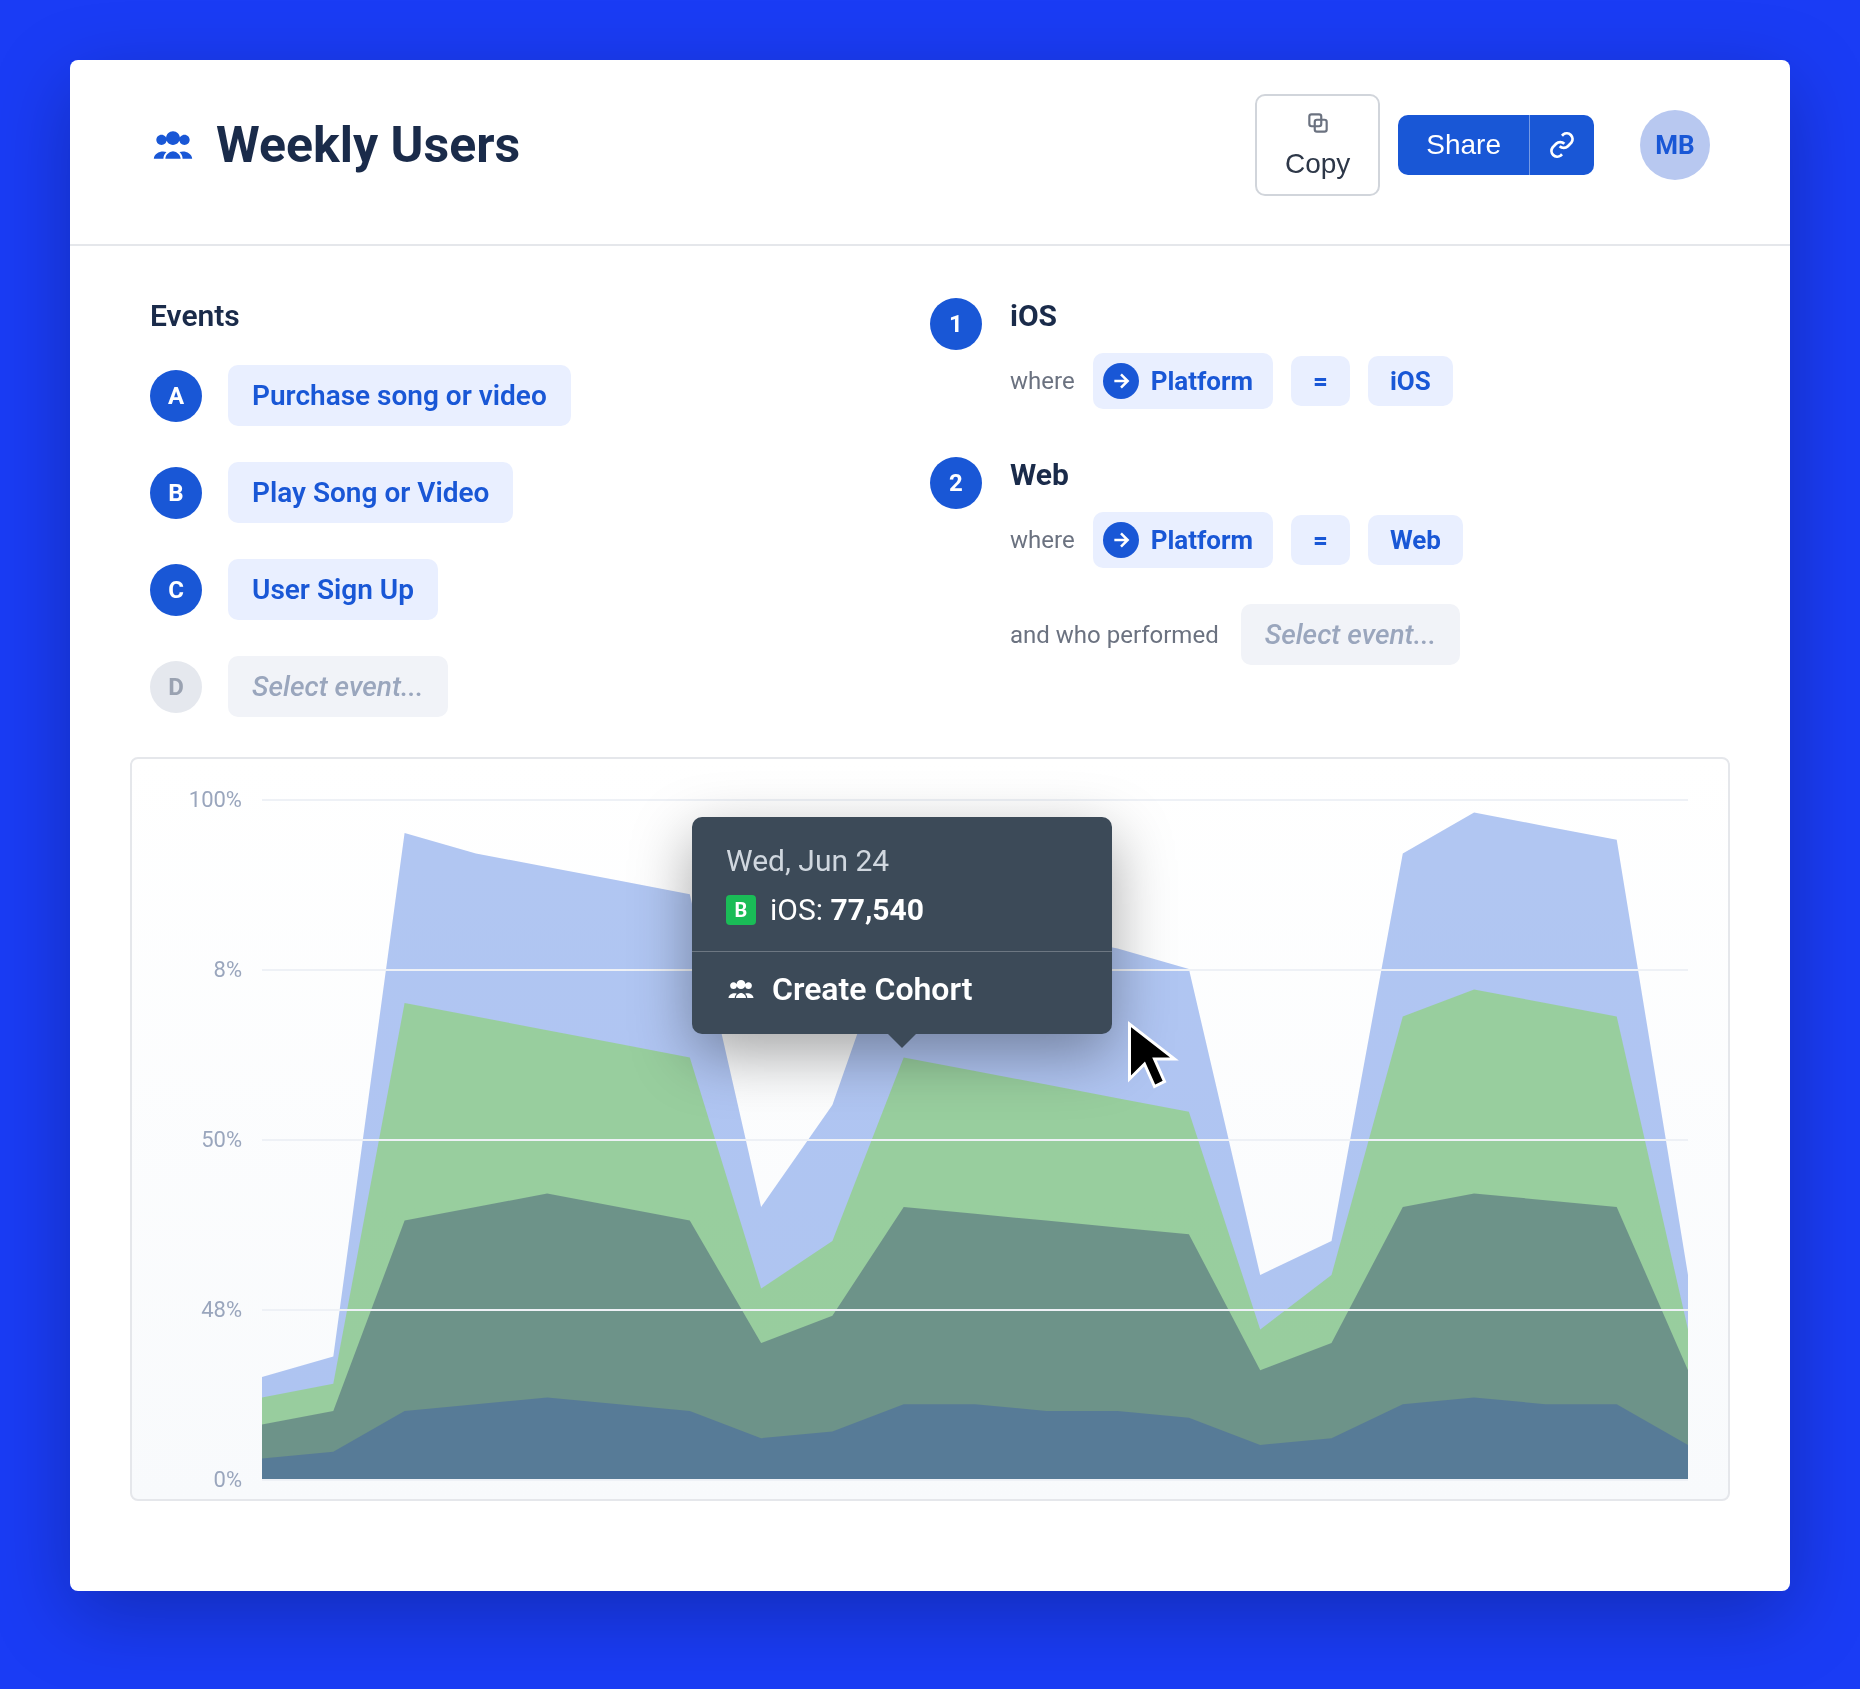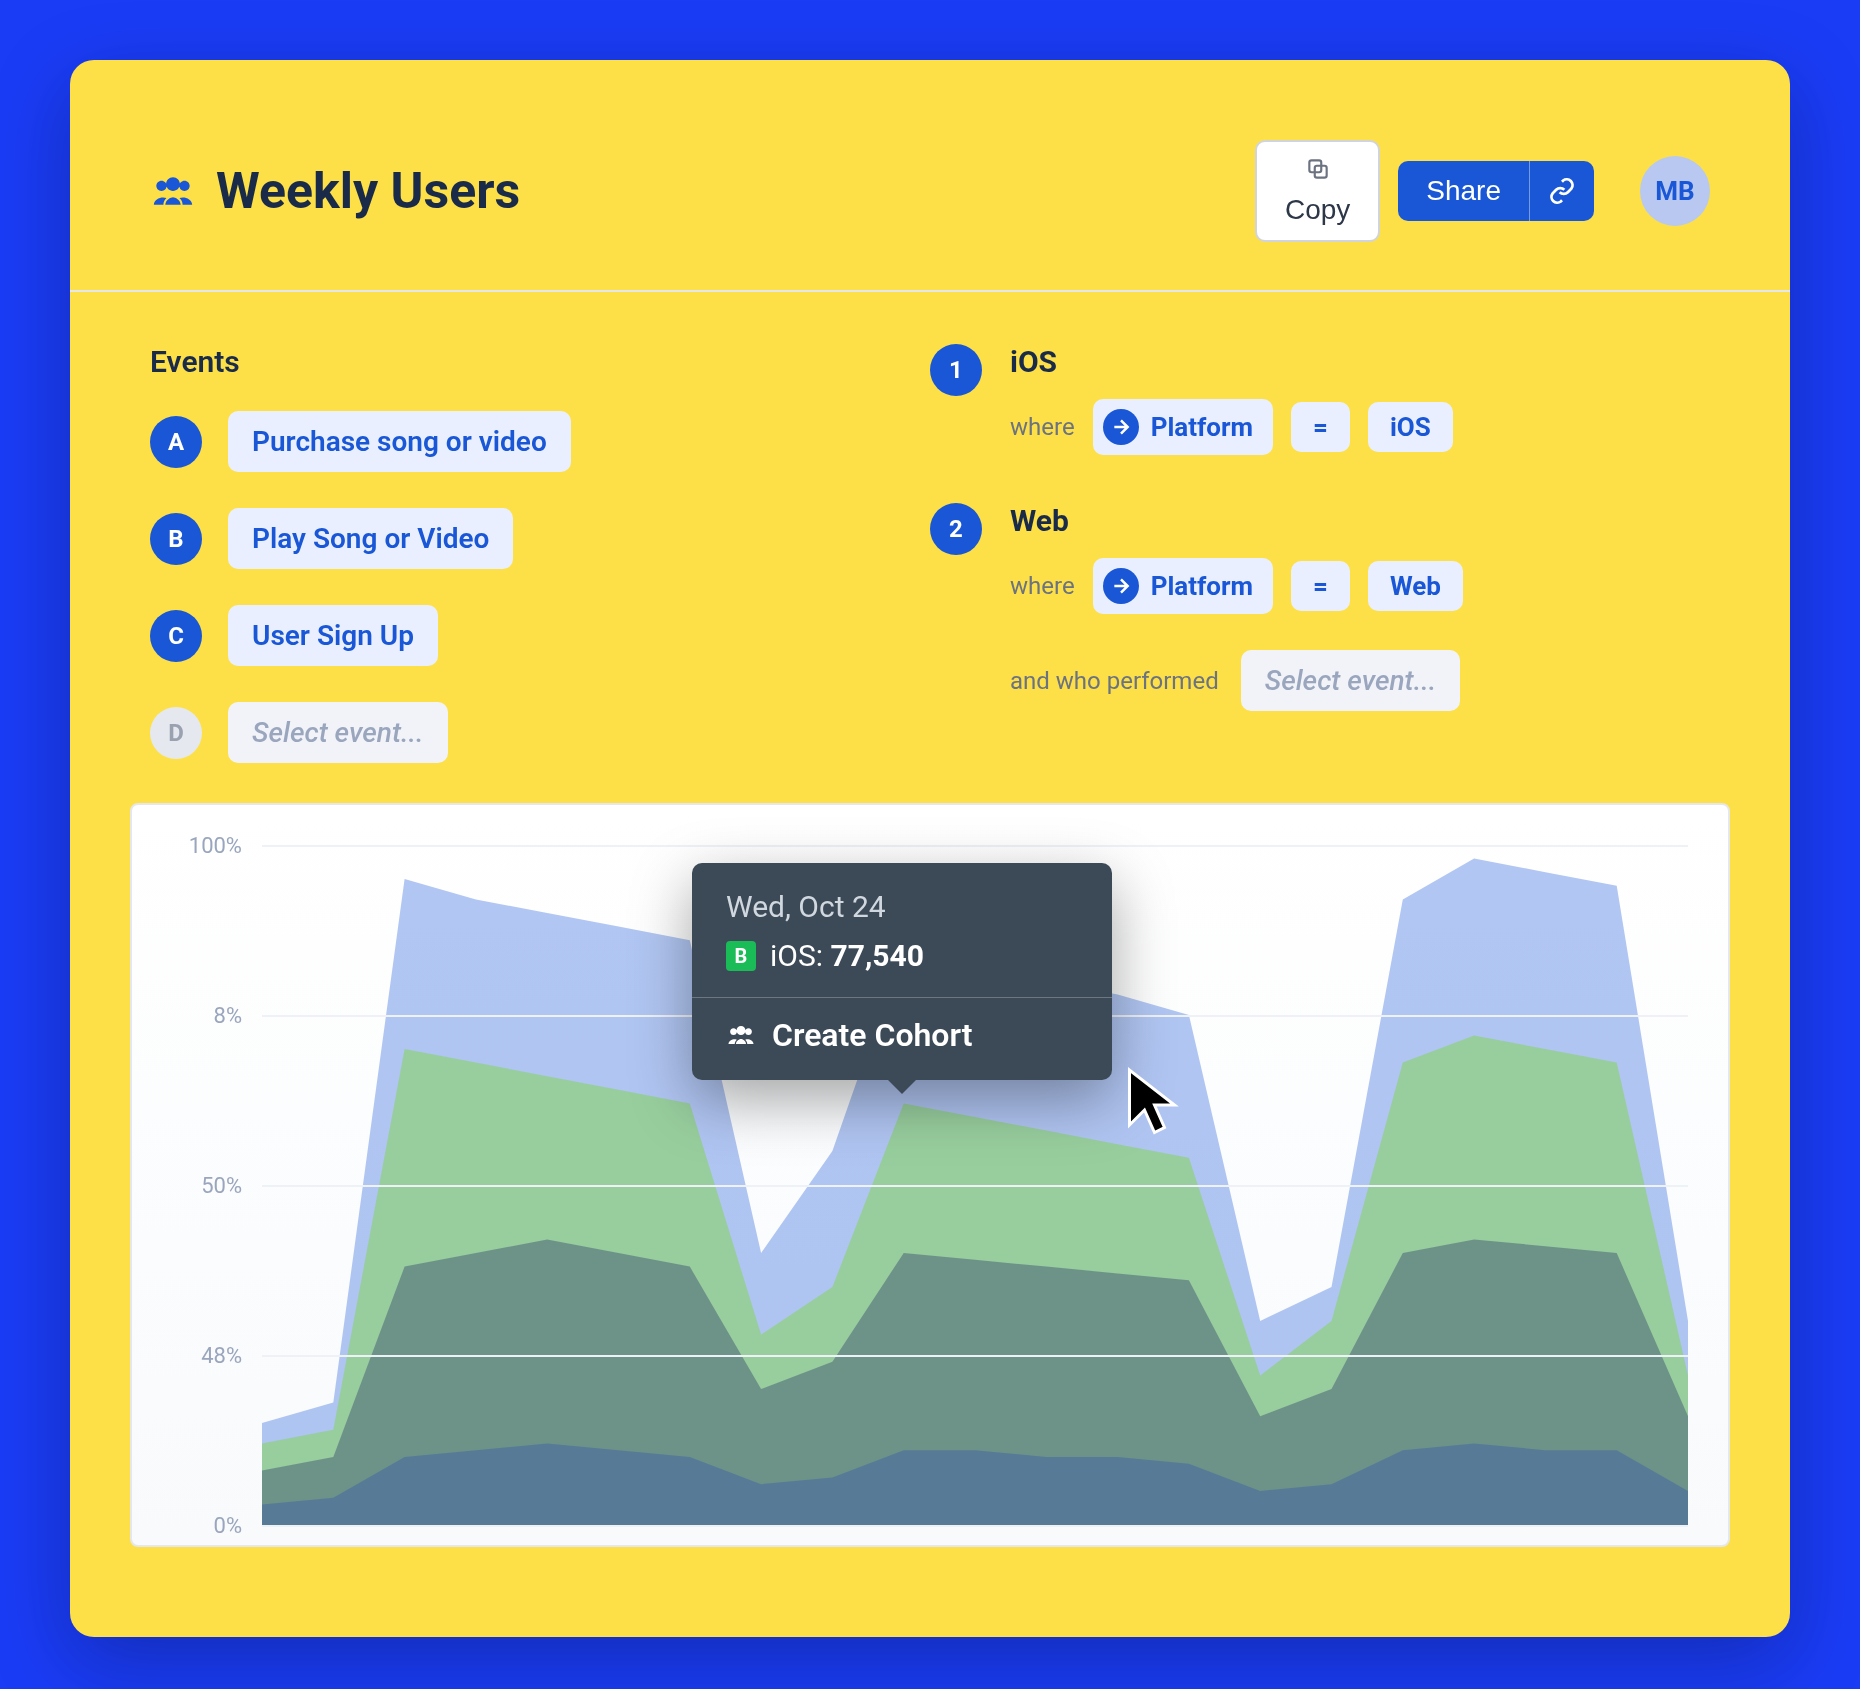--- a/index.html
+++ b/index.html
@@ -6,24 +6,24 @@
   html, body { width: 100%; height: 100%; }
   body {
     font-family: -apple-system, BlinkMacSystemFont, "Segoe UI", Roboto, Helvetica, Arial, sans-serif;
     background: #1a3cf5;
     display: flex;
     align-items: flex-start;
     justify-content: center;
     padding: 60px;
   }
   .card {
-    background: #fde047;
-    border-radius: 24px;
+    background: #ffffff;
+    border-radius: 8px;
     width: 1720px;
-    padding: 80px 0 90px 0;
+    padding: 34px 0 90px 0;
     box-shadow: 0 24px 80px rgba(0,0,0,0.25);
     position: relative;
     overflow: hidden;
   }
 
   
   .header {
     display: flex;
     align-items: center;
     padding: 0 80px 48px 80px;
@@ -264,21 +264,21 @@
   <div class="chart-area">
     <div class="chart-inner" id="chart-inner">
         <svg class="svg-chart" viewBox="0 0 100 100" preserveAspectRatio="none">
           <path d="M0 85 L5 82 L10 5 L15 8 L20 10 L25 12 L30 14 L35 60 L40 44.99999999999999 L45 15 L50 18 L55.00000000000001 20 L60 22 L65 25 L70 70 L75 65 L80 8 L85 2 L90 4 L95 6 L100 70 L 100 100 L 0 100 Z" fill="#7197e8" fill-opacity="0.55"></path>
           <path d="M0 88 L5 86 L10 30 L15 32 L20 34 L25 36 L30 38 L35 72 L40 65 L45 38 L50 40 L55.00000000000001 42.00000000000001 L60 43.99999999999999 L65 46 L70 78 L75 70 L80 32 L85 28 L90 30 L95 32 L100 78 L 100 100 L 0 100 Z" fill="#8fd17a" fill-opacity="0.7"></path>
           <path d="M0 92 L5 90 L10 62 L15 60 L20 58 L25 60 L30 62 L35 80 L40 76 L45 60 L50 61 L55.00000000000001 62 L60 63 L65 64 L70 84 L75 80 L80 60 L85 58 L90 59 L95 60 L100 84 L 100 100 L 0 100 Z" fill="#5b7a80" fill-opacity="0.7"></path>
           <path d="M0 97 L5 96 L10 90 L15 89 L20 88 L25 89 L30 90 L35 94 L40 93 L45 89 L50 89 L55.00000000000001 90 L60 90 L65 91 L70 95 L75 94 L80 89 L85 88 L90 89 L95 89 L100 95 L 100 100 L 0 100 Z" fill="#4a6aa0" fill-opacity="0.6"></path>
         </svg>
 
       <div class="tooltip">
-        <div class="tooltip-date">Wed, Oct 24</div>
+        <div class="tooltip-date">Wed, Jun 24</div>
         <div class="tooltip-value-row">
           <span class="series-badge">B</span>
           <span class="tooltip-value-label">
             <span>iOS</span>: <span class="tooltip-value-num">77,540</span>
           </span>
         </div>
         <div class="tooltip-divider"></div>
         <div class="tooltip-action">
           <span>
             <svg width="30" height="30" viewBox="0 0 24 24" fill="#fff">

